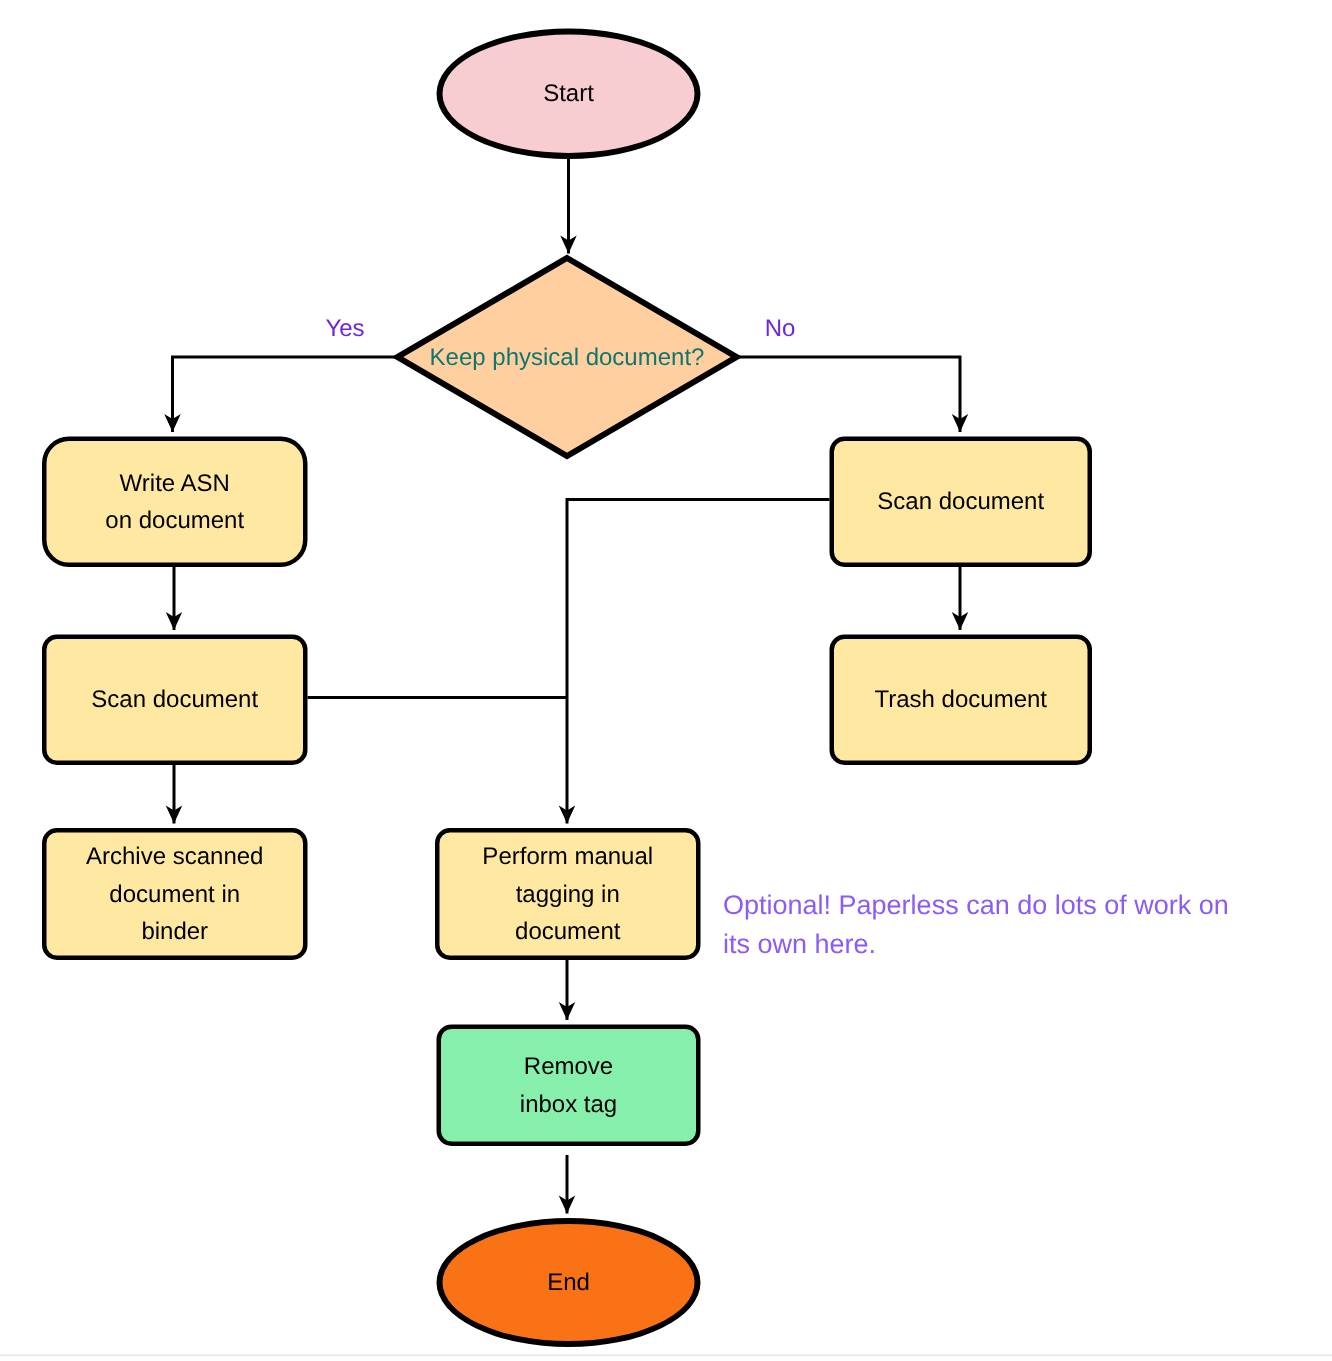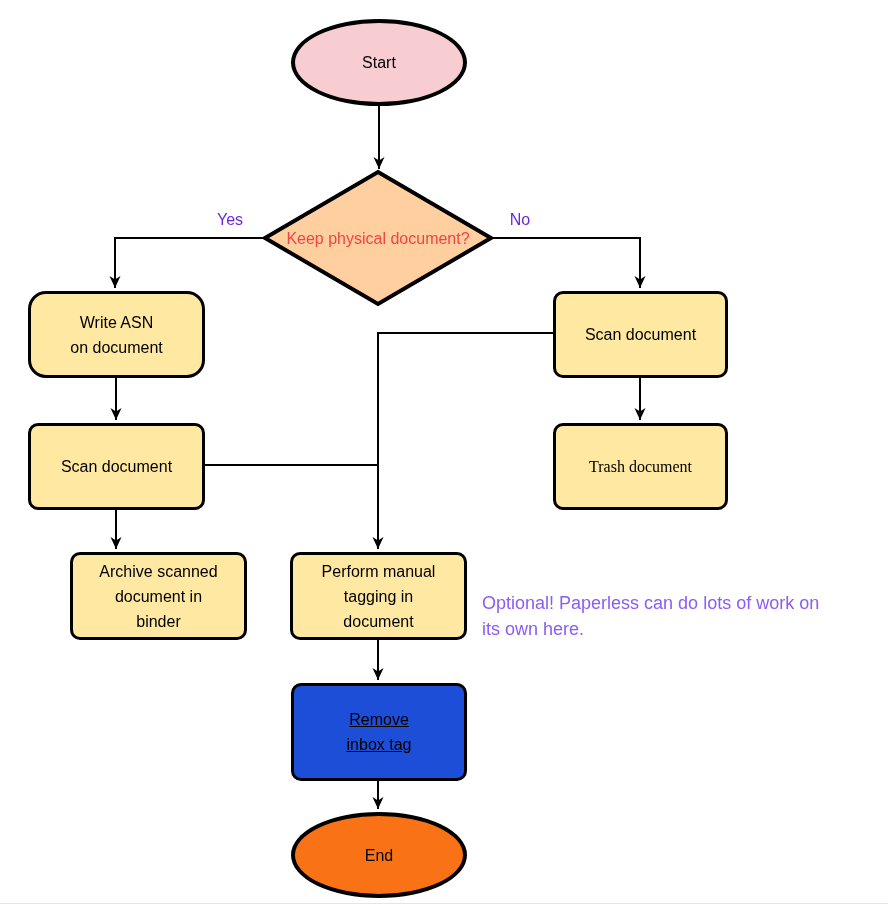--- a/index.html
+++ b/index.html
@@ -46,21 +46,21 @@
     border-radius: 10px;
   }
   .diamond-label {
     position: absolute;
     display: flex;
     align-items: center;
     justify-content: center;
     text-align: center;
     font-size: 16px;
     line-height: 25px;
-    color: #ef4444;
+    color: #0f766e;
   }
   .edge-label {
     position: absolute;
     font-size: 16px;
     color: #6d28d9;
     text-align: center;
   }
   .annotation {
     position: absolute;
     left: 482px;
@@ -121,41 +121,41 @@
 
   <div class="node process" style="left: 28px; top: 291px; width: 177px; height: 87px; background: rgb(255, 233, 162); border-radius: 18px;">
     <span class="lbl">Write ASN
 on document</span>
   </div>
 
   <div class="node process" style="left: 28px; top: 423px; width: 177px; height: 87px; background: rgb(255, 233, 162);">
     <span class="lbl">Scan document</span>
   </div>
 
-  <div class="node process" style="left: 28px; top: 552px; width: 177px; height: 88px; background: rgb(255, 233, 162); margin-left: 42px;">
+  <div class="node process" style="left: 28px; top: 552px; width: 177px; height: 88px; background: rgb(255, 233, 162);">
     <span class="lbl">Archive scanned
 document in
 binder</span>
   </div>
 
   <div class="node process" style="left: 553px; top: 291px; width: 175px; height: 87px; background: rgb(255, 233, 162);">
     <span class="lbl">Scan document</span>
   </div>
 
-  <div class="node process" style="left: 553px; top: 423px; width: 175px; height: 87px; background: rgb(255, 233, 162); font-family: Liberation Serif, serif;">
+  <div class="node process" style="left: 553px; top: 423px; width: 175px; height: 87px; background: rgb(255, 233, 162);">
     <span class="lbl">Trash document</span>
   </div>
 
   <div class="node process" style="left: 290px; top: 552px; width: 177px; height: 88px; background: rgb(255, 233, 162);">
     <span class="lbl">Perform manual
 tagging in
 document</span>
   </div>
 
-  <div class="node process" style="left: 291px; top: 683px; width: 176px; height: 98px; background: #1d4ed8; text-decoration: underline;">
+  <div class="node process" style="left: 291px; top: 683px; width: 176px; height: 81px; background: #86efac;">
     <span class="lbl">Remove
 inbox tag</span>
   </div>
 
   <div class="node terminator" style="left: 291px; top: 812px; width: 176px; height: 86px; background: #f97316;">
     <span class="lbl">End</span>
   </div>
 
   <div class="annotation">Optional! Paperless can do lots of work on
 its own here.</div>

